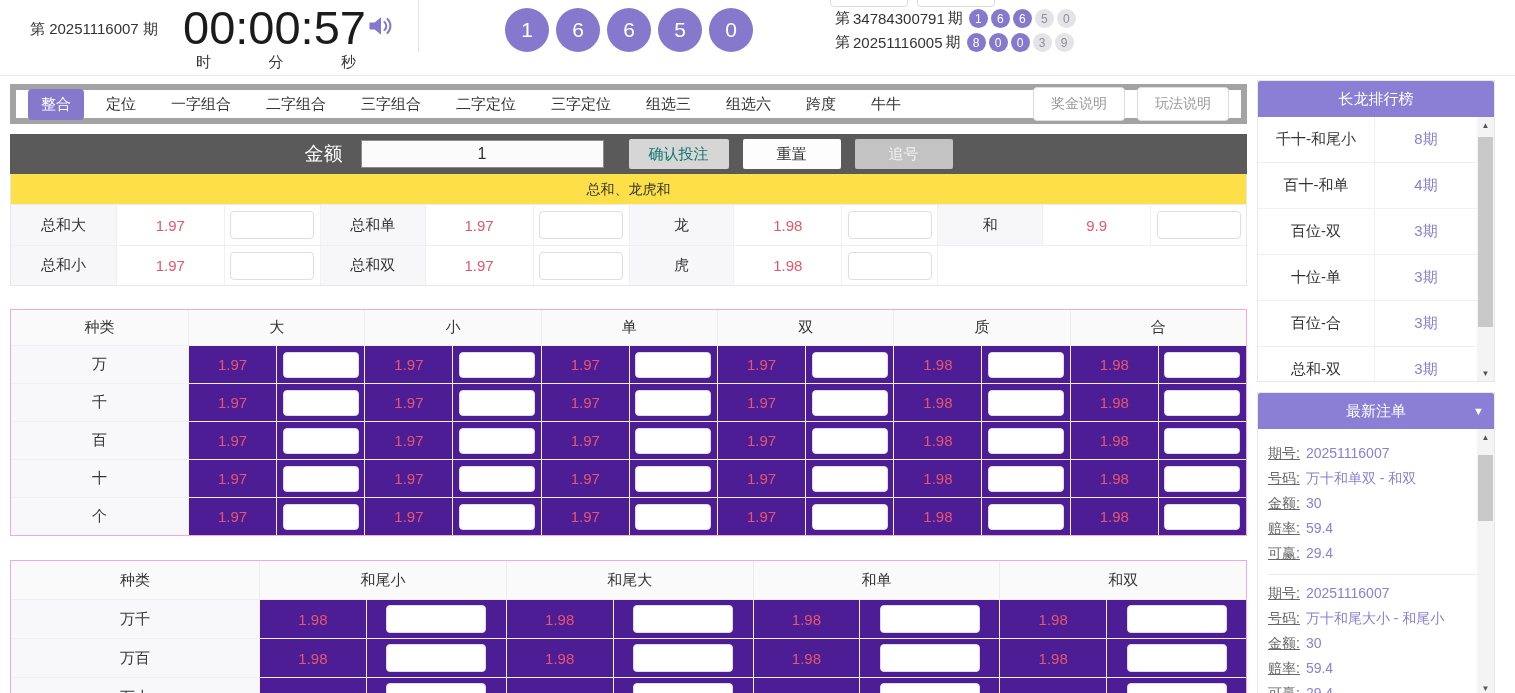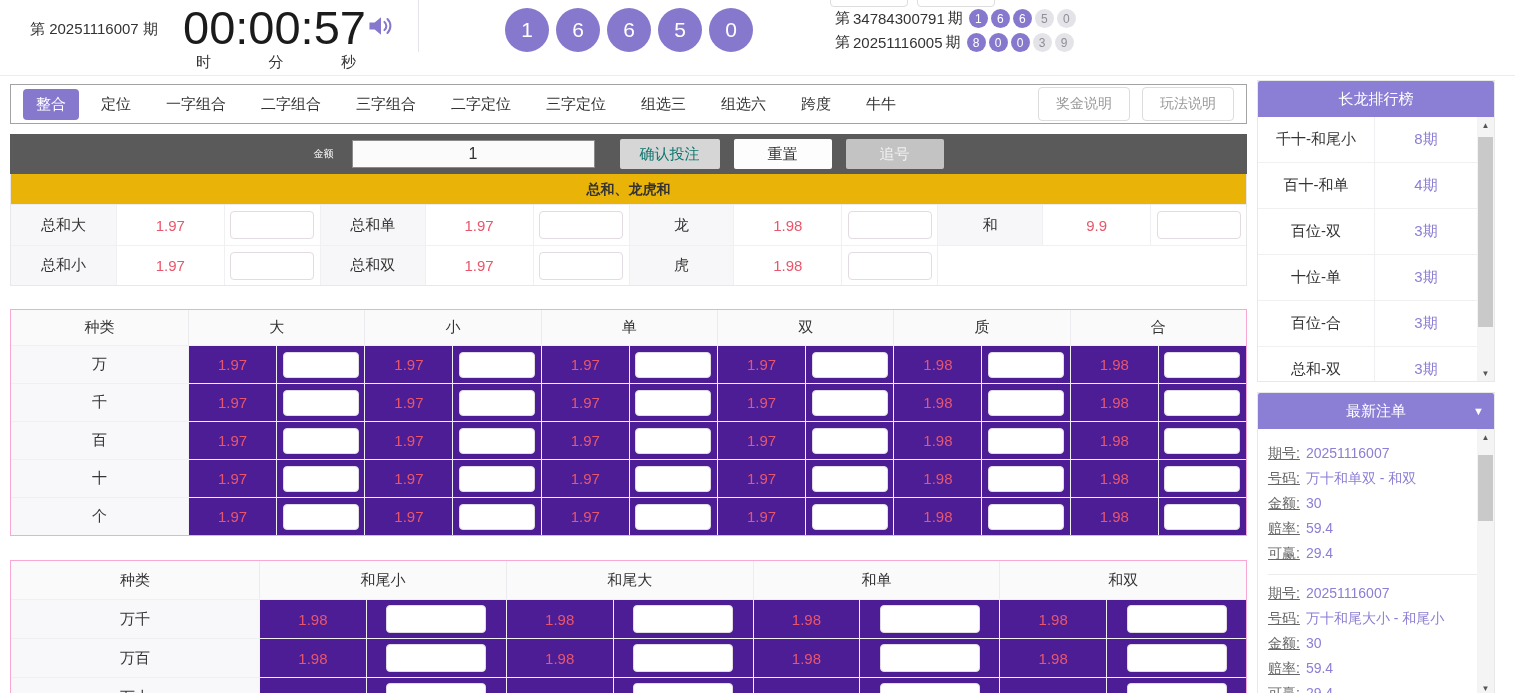--- a/index.html
+++ b/index.html
@@ -25,42 +25,42 @@
   .mini { width:19px; height:19px; border-radius:50%; font-size:12px; margin-left:3px;
     display:inline-flex; align-items:center; justify-content:center; }
   .mini.on { background:#8679cd; color:#fff; }
   .mini.off { background:#e4e4e8; color:#8e8e95; }
   .cutbtn { position:absolute; top:-7px; height:14px; width:78px; border:1px solid #ddd;
     border-radius:4px; background:#fff; }
   .cutbtn.b1 { left:830px; } .cutbtn.b2 { left:917px; }
 
   
   .main { position:absolute; left:10px; top:84px; width:1237px; }
-  .tabbar { height:40px; border:1px solid #a3a3a3; background:#fff; display:flex;
+  .tabbar { height:40px; border:6px solid #a3a3a3; background:#fff; display:flex;
     align-items:center; padding:0 12px; margin-bottom:10px; }
   .tab { font-size:15px; color:#333; padding:6px 13px; margin-right:9px; border-radius:4px; cursor:pointer; white-space:nowrap; }
   .tab.active { background:#8679cd; color:#fff; }
   .tab-spacer { flex:1; }
   .helpbtn { border:1px solid #ddd; border-radius:4px; background:#fff; color:#999;
     font-size:14px; padding:7px 17px; margin-left:12px; cursor:pointer; white-space:nowrap; }
 
   .betbar { height:40px; background:#5a5a5a; display:flex; align-items:center;
     justify-content:center; }
-  .betbar .amt-label { color:#fff; font-size:10px; margin-right:18px; }
+  .betbar .amt-label { color:#fff; font-size:19px; margin-right:18px; }
   .amt-input { width:243px; height:28px; border:1px solid #8b8b8b; background:#fbfbfb;
     text-align:center; font-size:16px; color:#333; font-family:"Liberation Sans",sans-serif; }
   .bb-btn { height:30px; border:none; font-size:15px; cursor:pointer; border-radius:2px;
     font-family:"Liberation Sans",sans-serif; }
   .bb-confirm { width:100px; margin-left:25px; background:#d6d6d6; color:#0f766e; }
   .bb-reset { width:98px; margin-left:14px; background:#fdfdfd; color:#333; }
   .bb-chase { width:98px; margin-left:14px; background:#c3c3c3; color:#f2f2f2; }
 
   .sum { border:1px solid #e8e8e8; border-top:none; background:#fff; }
   .sum-title { height:31px; line-height:31px; text-align:center; font-size:14px; color:#333;
-    background:#eab308; border-bottom:1px solid #ececf0;font-weight:bold; }
+    background:#fde047; border-bottom:1px solid #ececf0; }
   .sum-grid { display:grid; grid-template-columns:repeat(4, 105fr 108fr 96fr); }
   .sum-grid .cell { height:40px; display:flex; align-items:center; justify-content:center;
     font-size:15px; border-left:1px solid #f0f0f3; }
   .sum-grid .cell.c0 { border-left:none; }
   .sum-grid .r2 { border-top:1px solid #f0f0f3; }
   .cell.lab { background:#f7f7f9; color:#333; }
   .cell.odds { color:#e9566b; cursor:pointer; }
   input.bet { width:84px; height:28px; border:1px solid #e2dce2; border-radius:4px;
     background:#fff; }
 

